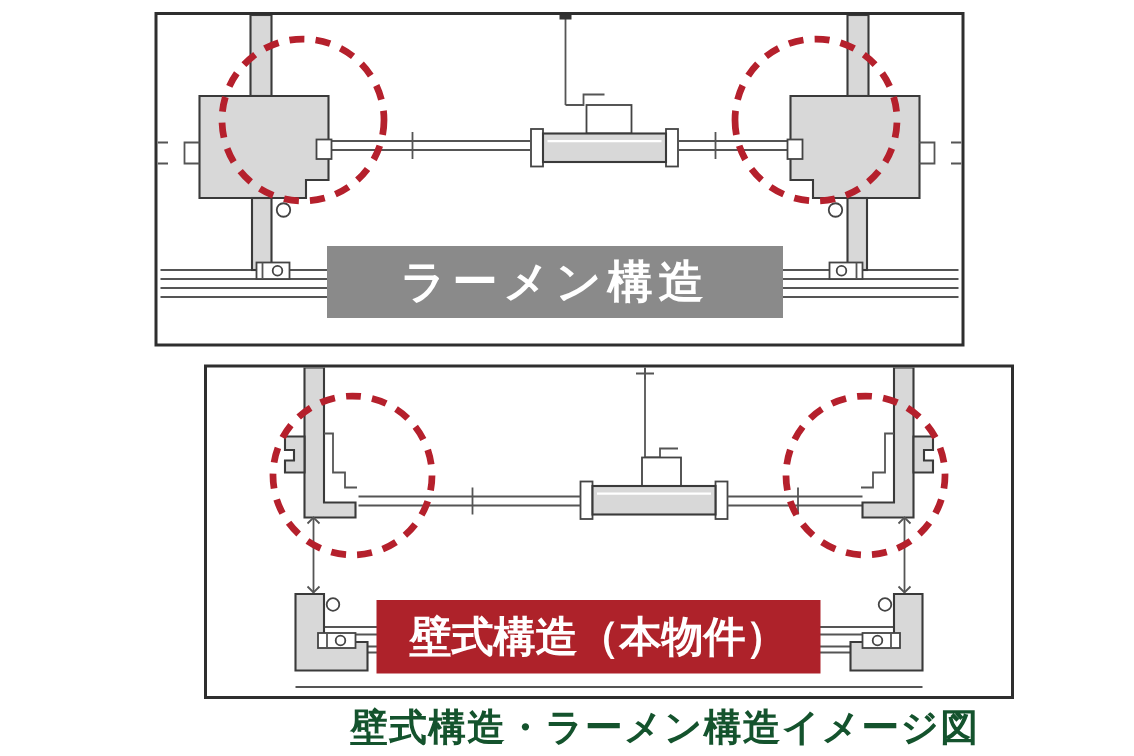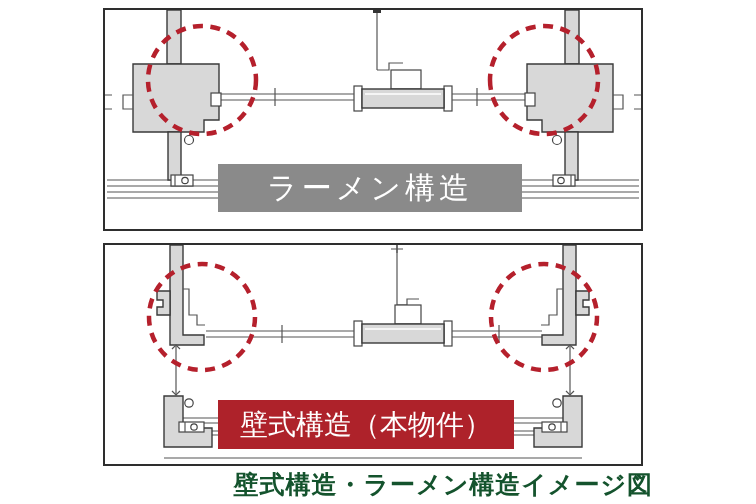--- a/index.html
+++ b/index.html
@@ -5,25 +5,25 @@
   html,body{margin:0;padding:0;}
   body{
     width:756px;height:504px;position:relative;background:#ffffff;
     font-family:"Liberation Sans", sans-serif;overflow:hidden;
   }
   .panel{
     position:absolute;left:103px;width:536px;height:219px;
     border:2px solid #2e2e2e;background:#ffffff;
   }
   #panel-rahmen{top:8px;}
-  #panel-wall{top:243px;}
+  #panel-wall{top:243px;margin-left:33px;}
   .panel svg{position:absolute;left:0;top:0;}
   .plan-label{
     position:absolute;display:flex;align-items:center;justify-content:center;
-    color:#ffffff;font-weight:normal;white-space:nowrap;z-index:5;
+    color:#ffffff;font-weight:bold;white-space:nowrap;z-index:5;
   }
   #label-rahmen{
     left:113px;top:154px;width:304px;height:48px;background:#8a8a8a;
     font-size:30px;letter-spacing:4px;
   }
   #label-wall{
     left:113px;top:155px;width:296px;height:49px;background:#ae222a;
     font-size:28px;letter-spacing:0px;
   }
   #caption{

